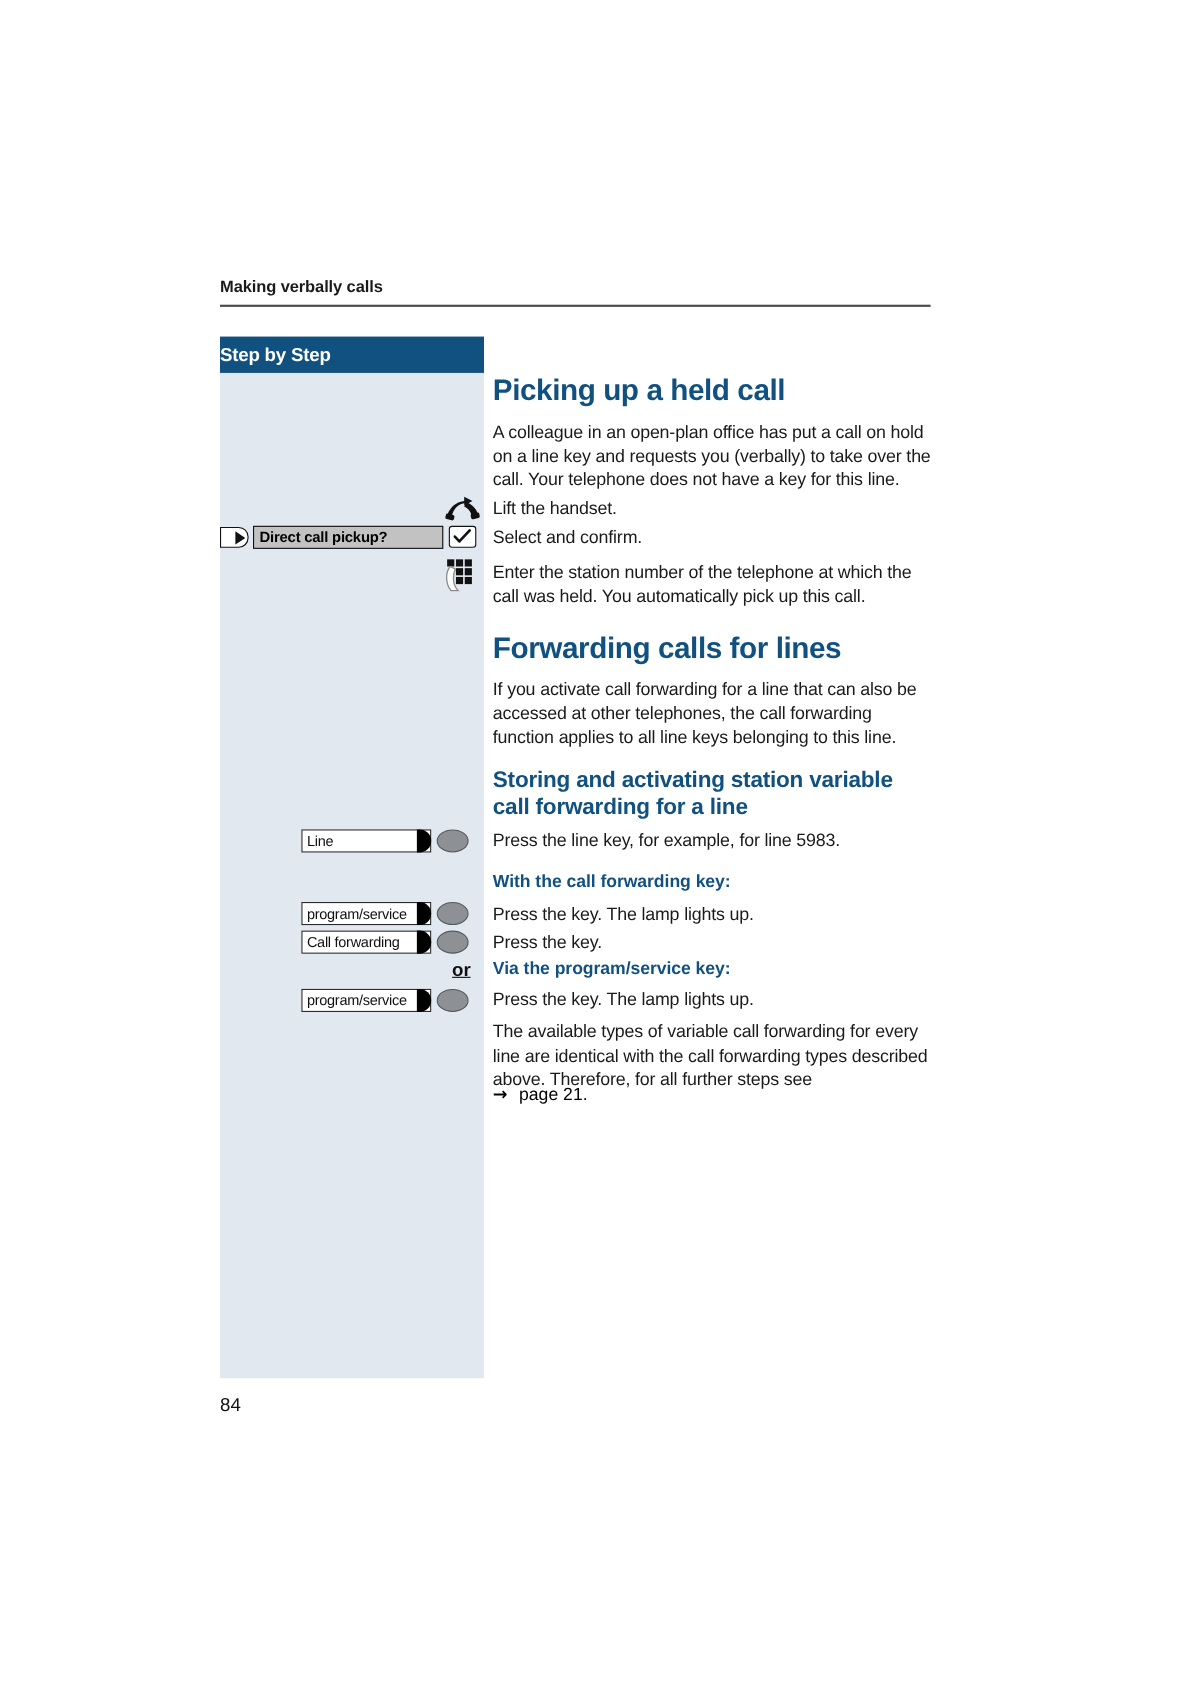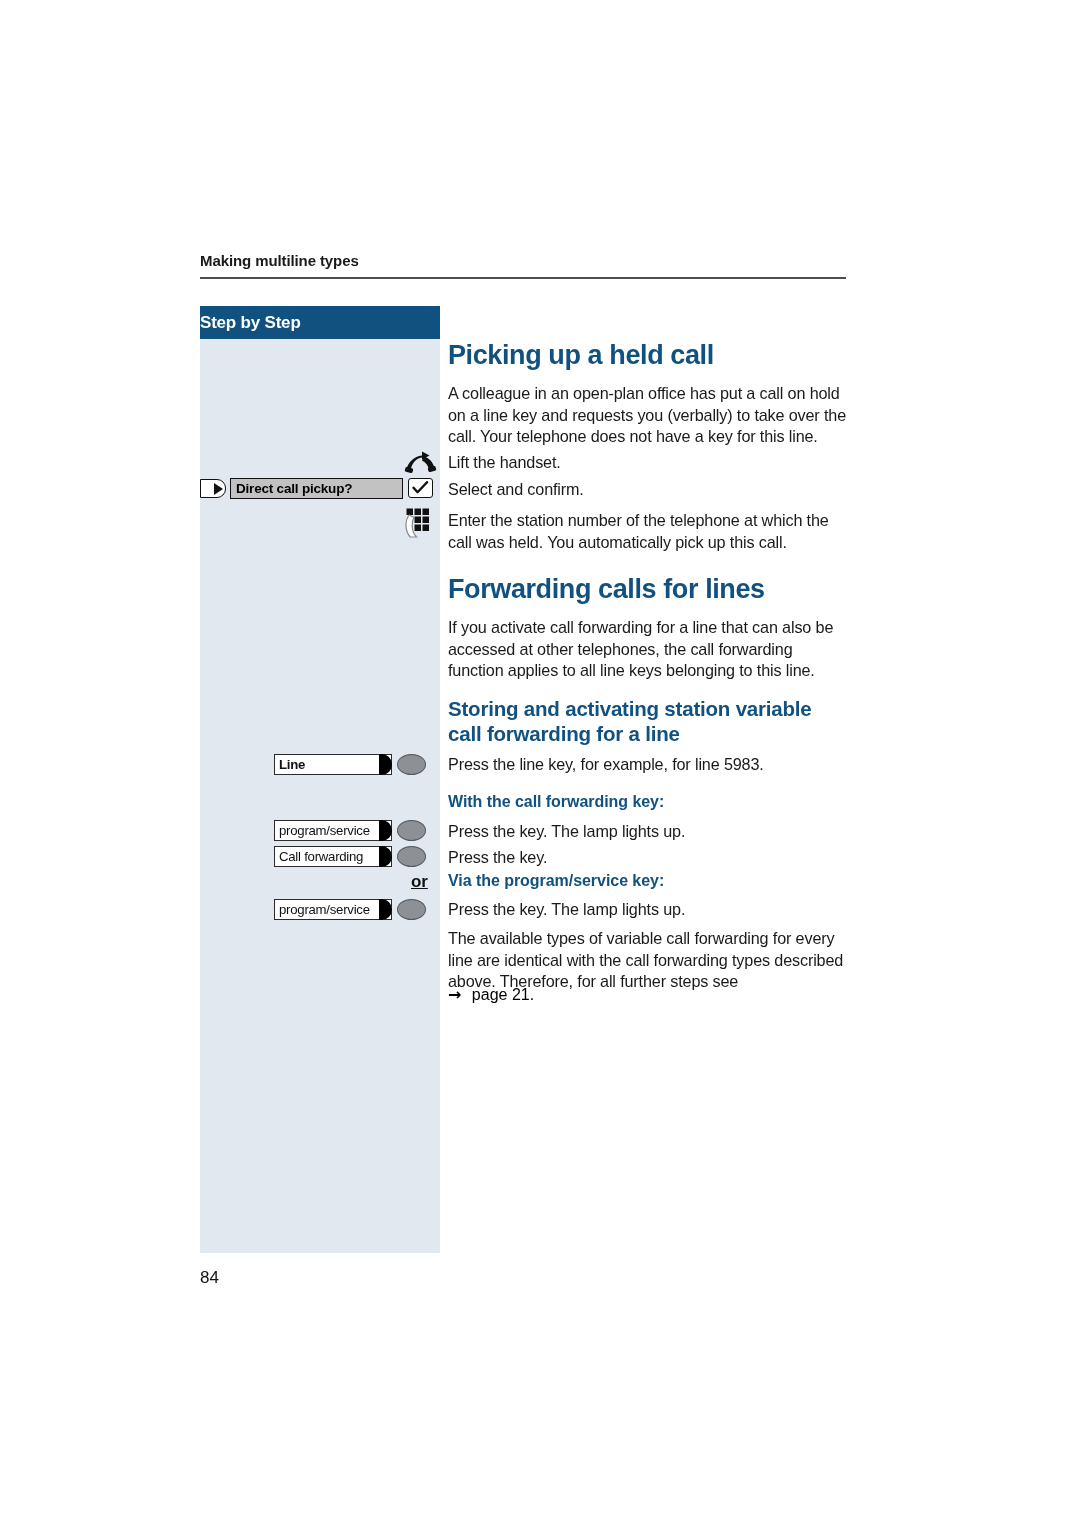--- a/index.html
+++ b/index.html
@@ -210,21 +210,21 @@
     font-size: 17px;
     font-weight: normal;
     color: #111;
   }
 </style>
 </head>
 <body>
 
 <div class="page">
 
-  <div class="running-head">Making multiline types</div>
+  <div class="running-head">Making verbally calls</div>
   <div class="head-rule"></div>
 
   <div class="sidebar"></div>
   <div class="sidebar-title">Step by Step</div>
 
   <h1 class="sec at" style="left:448px; top:340px; width:400px;">Picking up a held call</h1>
 
   <p class="body at" style="left:448px; top:383px; width:398px;">A colleague in an open-plan office has put a call on hold on a line key and requests you (verbally) to take over the call. Your telephone does not have a key for this line.</p>
 
   <div class="icon-col" style="left:404px; top:450px;">
@@ -267,21 +267,21 @@
   </div>
   <p class="body at" style="left:448px; top:510px; width:398px;">Enter the station number of the telephone at which the call was held. You automatically pick up this call.</p>
 
   <h1 class="sec at" style="left:448px; top:574px; width:400px;">Forwarding calls for lines</h1>
 
   <p class="body at" style="left:448px; top:617px; width:398px;">If you activate call forwarding for a line that can also be accessed at other telephones, the call forwarding function applies to all line keys belonging to this line.</p>
 
   <h2 class="sub at" style="left:448px; top:721px; width:398px;">call forwarding for a line</h2>
   <h2 class="sub at" style="left:448px; top:696px; width:398px;">Storing and activating station variable</h2>
 
-  <div class="keyrow" style="left:274px; top:754px;font-weight:bold;">
+  <div class="keyrow" style="left:274px; top:754px;">
     <div class="keylabel">Line<span class="tab"></span></div>
     <div class="keycap"></div>
   </div>
   <p class="body at" style="left:448px; top:754px; width:398px;">Press the line key, for example, for line 5983.</p>
 
   <h3 class="minor at" style="left:448px; top:793px; width:398px;">With the call forwarding key:</h3>
 
   <div class="keyrow" style="left:274px; top:820px;">
     <div class="keylabel">program/service<span class="tab"></span></div>
     <div class="keycap"></div>

